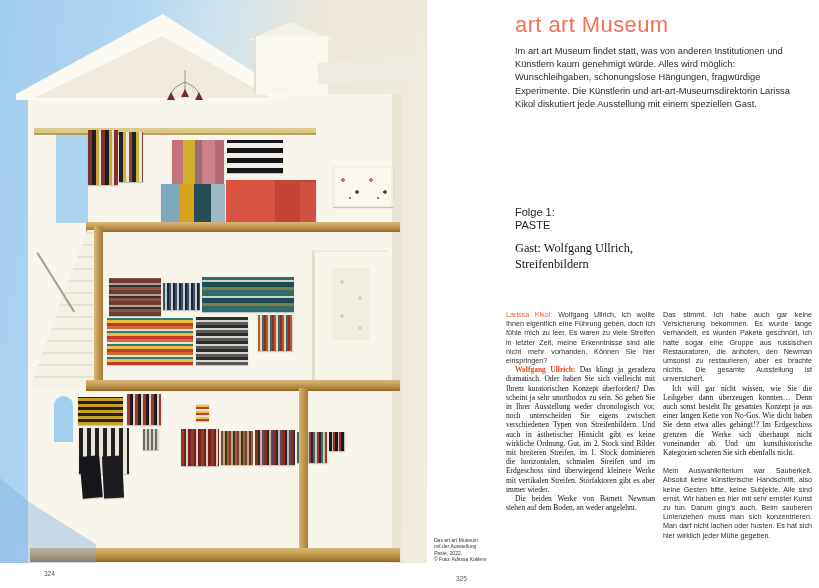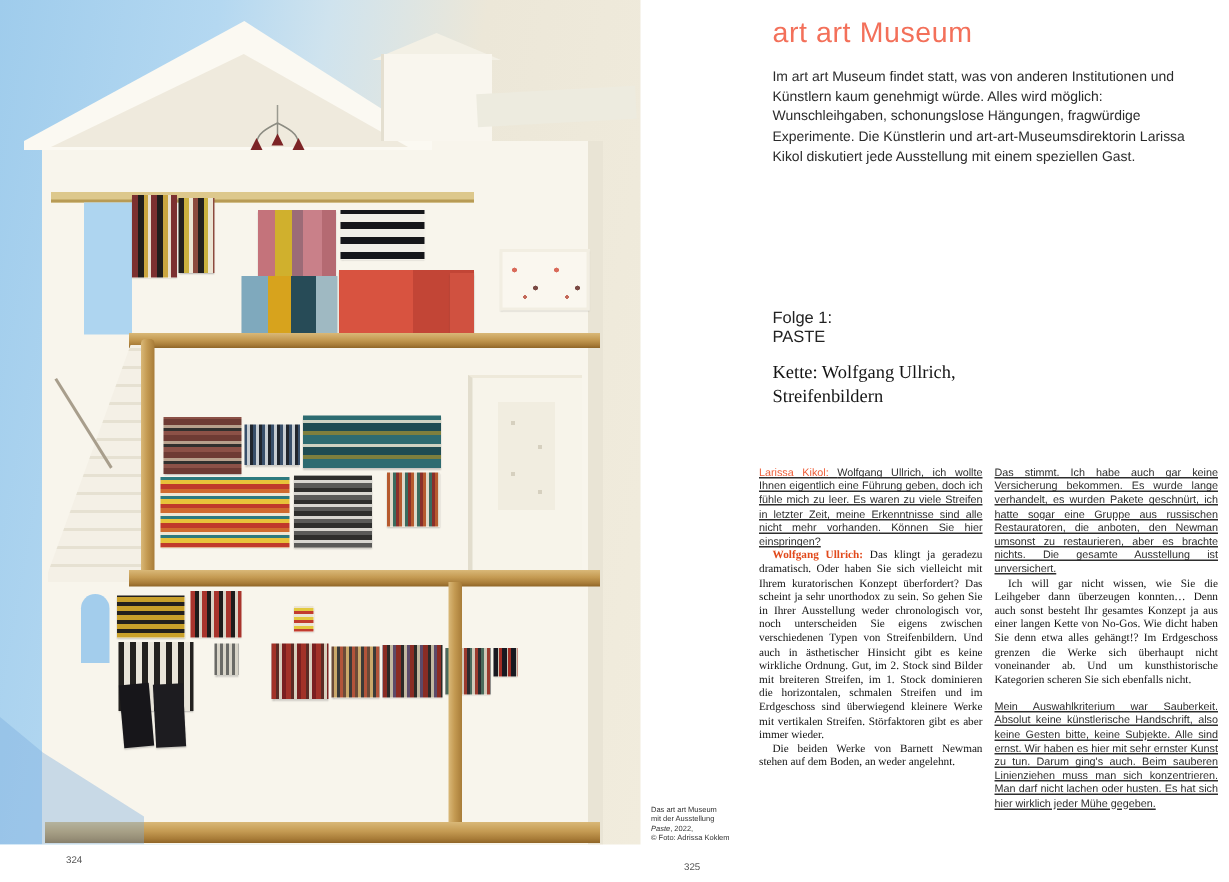--- a/index.html
+++ b/index.html
@@ -27,21 +27,21 @@
     font-size:9.3px; line-height:13.2px; color:#2a2a2a;
   }
   .episode { position:absolute; left:515px; top:206px; font-size:11px; line-height:12.5px; color:#222; }
   .guest {
     position:absolute; left:515px; top:241px; font-family:"Liberation Serif", serif;
     font-size:12.3px; line-height:15.5px; color:#141414;
   }
   .col { position:absolute; top:310px; width:149px; text-align:justify; }
   .col p { margin:0; font-size:7.2px; line-height:9.2px; }
   .col p.serif { font-family:"Liberation Serif", serif; font-size:7.5px; color:#121212; }
-  .col p.sans { font-family:"Liberation Sans", sans-serif; color:#2e2e2e;text-decoration:underline; }
+  .col p.sans { font-family:"Liberation Sans", sans-serif; color:#2e2e2e; }
   .col p.indent { text-indent:9px; }
   .col p.gap { margin-top:9px; }
   #interview-col1 { left:506px; }
   #interview-col2 { left:663px; }
   .speaker { color:#ee5f3a; }
   .speaker.serif-speaker { color:#e14a1c; font-weight:bold;font-family:Liberation Serif, serif; }
   .caption {
     position:absolute; left:434px; top:537px; width:80px;
     font-size:5px; line-height:6.4px; color:#333;
   }
@@ -174,31 +174,31 @@
   <div class="caption">
     <span>Das art art Museum</span><br>
     <span>mit der Ausstellung</span><br>
     <i>Paste</i><span>, 2022,</span><br>
     <span>© Foto: Adrissa Koklem</span>
   </div>
 
   <div class="pagenum" id="page-left-num">324</div>
   <div class="pagenum" id="page-right-num">325</div>
 
-  <h1 class="title" style="margin:0;font-size:19px;">art art Museum</h1>
+  <h1 class="title" style="margin:0;font-size:22px;">art art Museum</h1>
 
   <p class="intro" style="margin:0;">Im art art Museum findet statt, was von anderen Institutionen und Künstlern kaum genehmigt würde. Alles wird möglich: Wunschleihgaben, schonungslose Hängungen, fragwürdige Experimente. Die Künstlerin und art-art-Museumsdirektorin Larissa Kikol diskutiert jede Ausstellung mit einem speziellen Gast.</p>
 
   <div class="episode">
     <span>Folge 1:</span><br>
     <span>PASTE</span>
   </div>
 
   <div class="guest">
-    <span>Kette: Wolfgang Ullrich,</span><br>
+    <span>Gast: Wolfgang Ullrich,</span><br>
     <span>Streifenbildern</span>
   </div>
 
   <div class="col" id="interview-col1">
       <p class="sans"><span class="speaker">Larissa Kikol: </span>Wolfgang Ullrich, ich wollte Ihnen eigentlich eine Führung geben, doch ich fühle mich zu leer. Es waren zu viele Streifen in letzter Zeit, meine Erkenntnisse sind alle nicht mehr vorhanden. Können Sie hier einspringen?</p>
       <p class="serif indent"><span class="speaker serif-speaker">Wolfgang Ullrich: </span>Das klingt ja geradezu dramatisch. Oder haben Sie sich vielleicht mit Ihrem kuratorischen Konzept überfordert? Das scheint ja sehr unorthodox zu sein. So gehen Sie in Ihrer Ausstellung weder chronologisch vor, noch unterscheiden Sie eigens zwischen verschiedenen Typen von Streifenbildern. Und auch in ästhetischer Hinsicht gibt es keine wirkliche Ordnung. Gut, im 2. Stock sind Bilder mit breiteren Streifen, im 1. Stock dominieren die horizontalen, schmalen Streifen und im Erdgeschoss sind überwiegend kleinere Werke mit vertikalen Streifen. Störfaktoren gibt es aber immer wieder.</p>
       <p class="serif indent">Die beiden Werke von Barnett Newman stehen auf dem Boden, an weder angelehnt.</p>
     </div>
   <div class="col" id="interview-col2">
       <p class="sans">Das stimmt. Ich habe auch gar keine Versicherung bekommen. Es wurde lange verhandelt, es wurden Pakete geschnürt, ich hatte sogar eine Gruppe aus russischen Restauratoren, die anboten, den Newman umsonst zu restaurieren, aber es brachte nichts. Die gesamte Ausstellung ist unversichert.</p>

